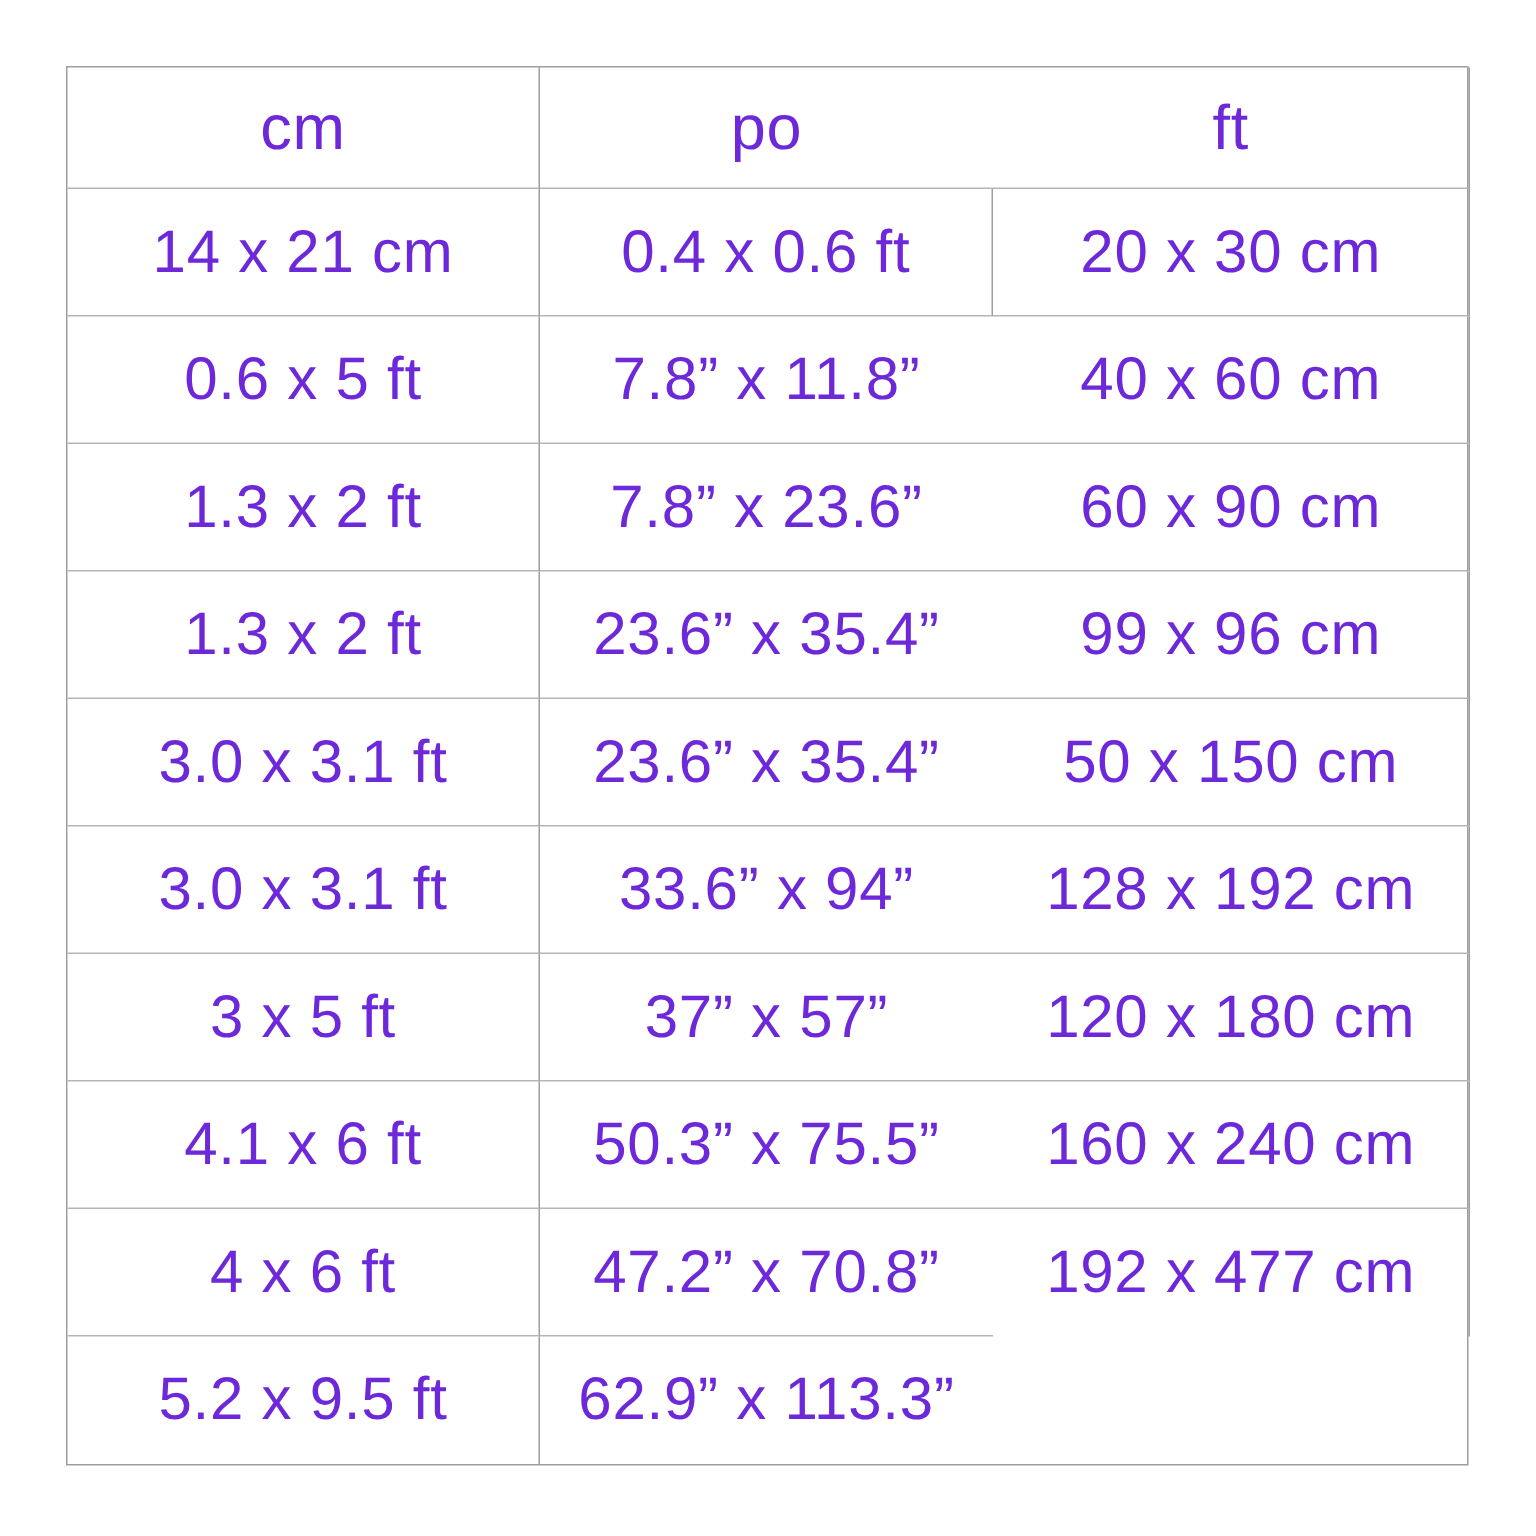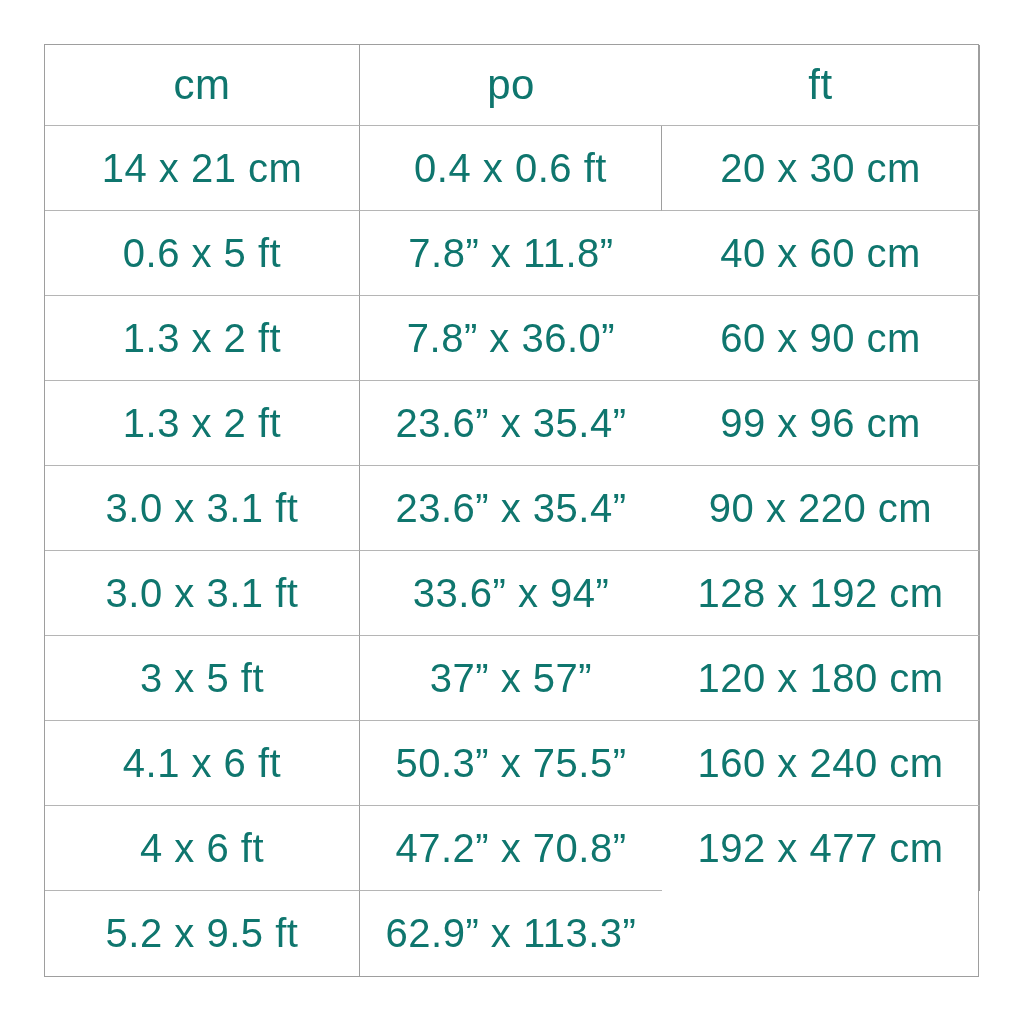--- a/index.html
+++ b/index.html
@@ -28,21 +28,21 @@
     border: 1px solid #9e9e9e;
     box-sizing: border-box;
     background: #ffffff;
   }
   .cell {
     display: flex;
     align-items: center;
     justify-content: center;
     border-right: 1px solid #9e9e9e;
     border-bottom: 1px solid #b5b5b5;
-    color: #0f766e;
+    color: #6d28d9;
     font-size: 40px;
     white-space: nowrap;
     overflow: visible;
     box-sizing: border-box;
     letter-spacing: 0.5px;
   }
   .cell.last-col { border-right: none; }
   .cell.last-row { border-bottom: none; }
   .cell.header {
     font-size: 42px;
@@ -60,31 +60,31 @@
 
     <div class="cell">14 x 21 cm</div>
     <div class="cell">0.4 x 0.6 ft</div>
 
     <div class="cell">20 x 30 cm</div>
     <div class="cell">0.6 x 5 ft</div>
     <div class="cell last-col">7.8” x 11.8”</div>
 
     <div class="cell">40 x 60 cm</div>
     <div class="cell">1.3 x 2 ft</div>
-    <div class="cell last-col">7.8” x 36.0”</div>
+    <div class="cell last-col">7.8” x 23.6”</div>
 
     <div class="cell">60 x 90 cm</div>
     <div class="cell">1.3 x 2 ft</div>
     <div class="cell last-col">23.6” x 35.4”</div>
 
     <div class="cell">99 x 96 cm</div>
     <div class="cell">3.0 x 3.1 ft</div>
     <div class="cell last-col">23.6” x 35.4”</div>
 
-    <div class="cell">90 x 220 cm</div>
+    <div class="cell">50 x 150 cm</div>
     <div class="cell">3.0 x 3.1 ft</div>
     <div class="cell last-col">33.6” x 94”</div>
 
     <div class="cell">128 x 192 cm</div>
     <div class="cell">3 x 5 ft</div>
     <div class="cell last-col">37” x 57”</div>
 
     <div class="cell">120 x 180 cm</div>
     <div class="cell">4.1 x 6 ft</div>
     <div class="cell last-col">50.3” x 75.5”</div>

